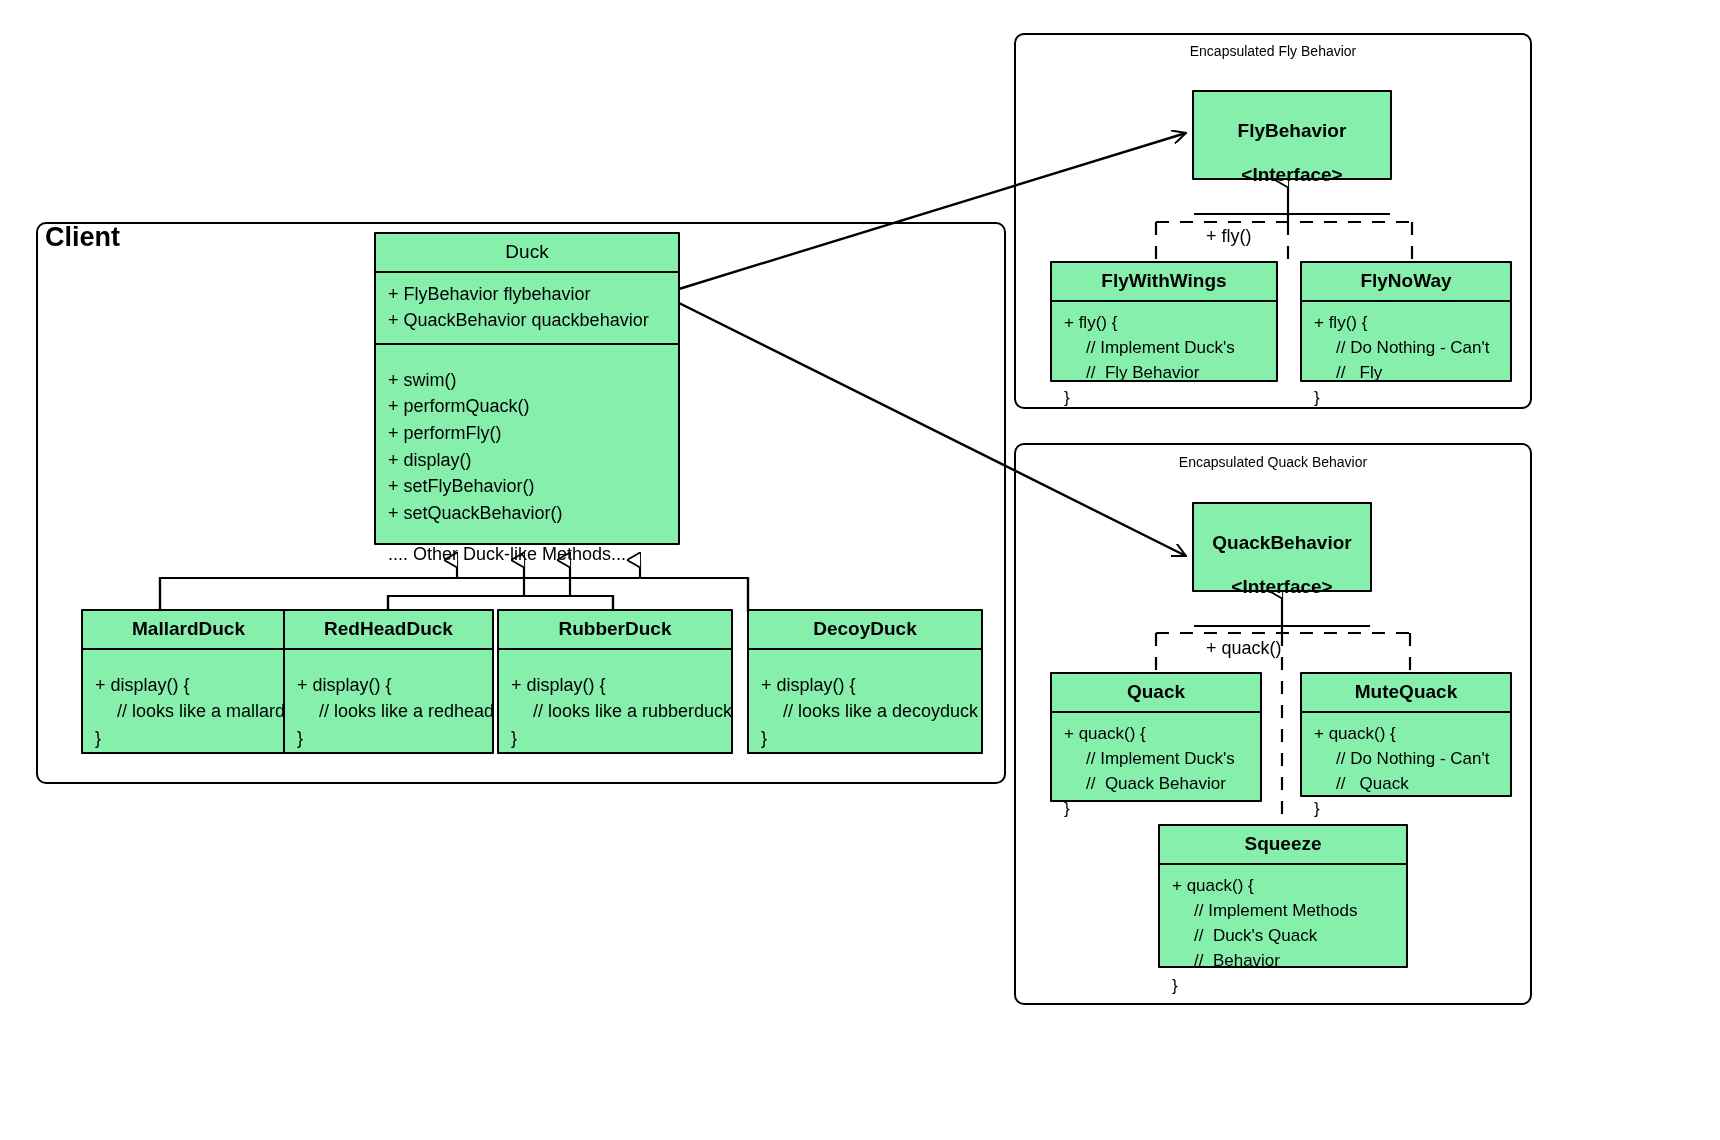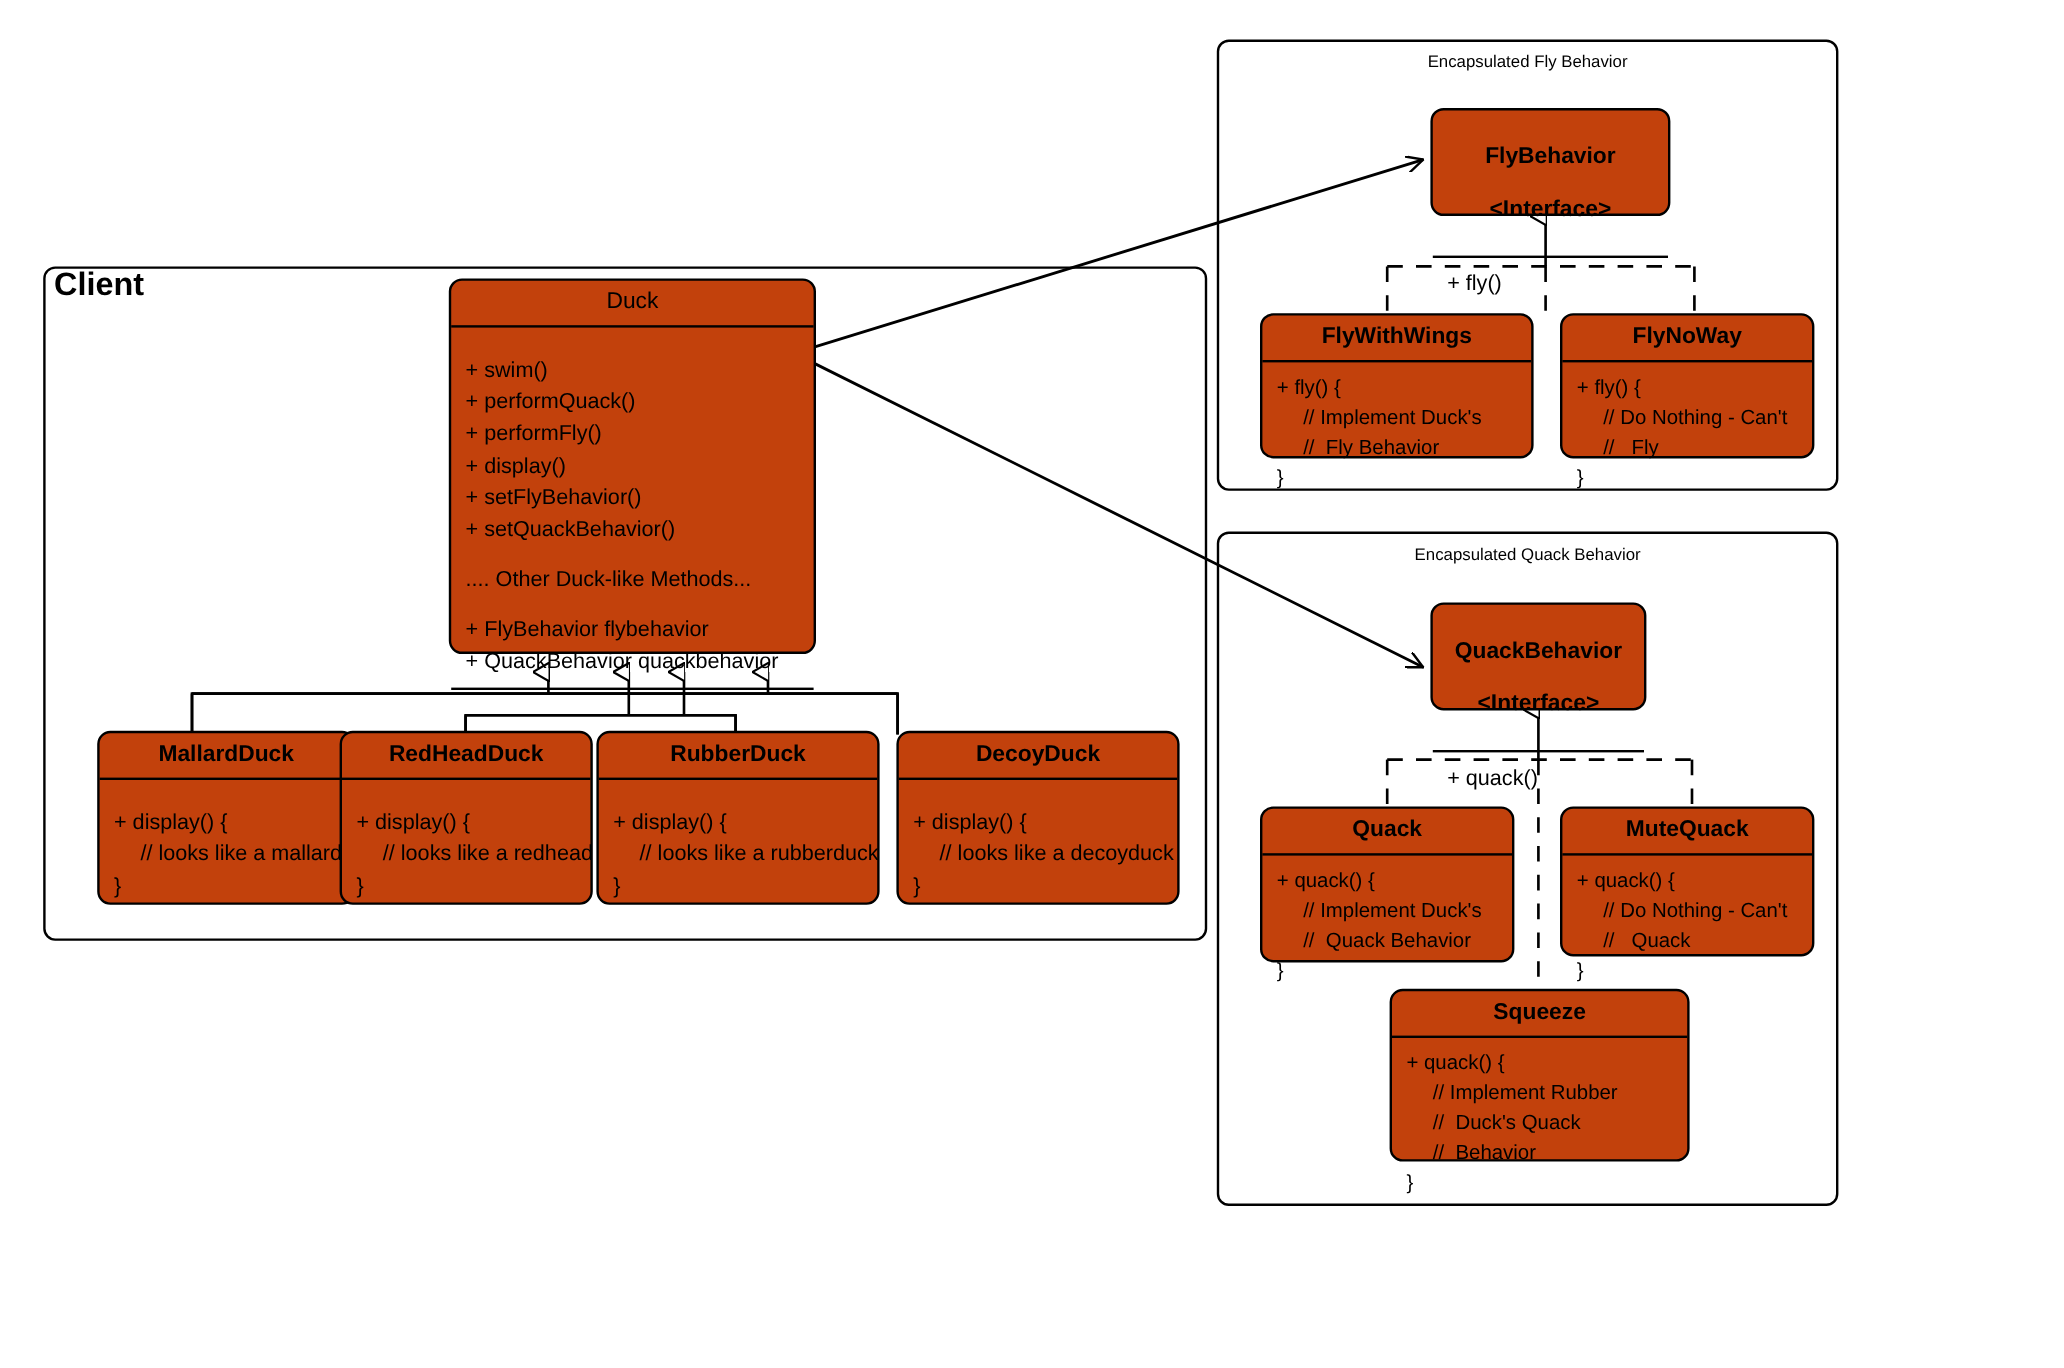--- a/index.html
+++ b/index.html
@@ -16,22 +16,22 @@
     width: 1720px;
     height: 1140px;
     background: #ffffff;
     overflow: hidden;
   }
   
   .umlbox {
     position: absolute;
     box-sizing: border-box;
     border: 2.2px solid #000;
-    border-radius: 11px;
-    background: #c2410c;
+    border-radius: 1px;
+    background: #86efac;
     z-index: 5;
   }
   .umlbox .title {
     text-align: center;
     font-size: 19px;
     line-height: 1.15;
     padding: 7px 4px 8px 4px;
     border-bottom: 2.2px solid #000;
     white-space: pre-line;
   }
@@ -140,35 +140,35 @@
     <g stroke="#000" stroke-width="2.2" fill="none" stroke-dasharray="13 11">
       <path d="M 1156 633 L 1410 633"></path>
       <path d="M 1156 633 L 1156 673"></path>
       <path d="M 1410 633 L 1410 673"></path>
       <path d="M 1282 633 L 1282 824"></path>
     </g>
   </svg>
 
   <div class="umlbox" style="left:374px; top:232px; width:306px; height:313px;">
     <div class="title plain">Duck</div>
+    <div class="compartment divider" style="min-height:54px;">
+      <div class="ln">+ FlyBehavior flybehavior</div>
+      <div class="ln">+ QuackBehavior quackbehavior</div>
+    </div>
     <div class="compartment">
       <div class="spacer-line"></div>
       <div class="ln">+ swim()</div>
       <div class="ln">+ performQuack()</div>
       <div class="ln">+ performFly()</div>
       <div class="ln">+ display()</div>
       <div class="ln">+ setFlyBehavior()</div>
       <div class="ln">+ setQuackBehavior()</div>
       <div class="spacer-line"></div>
       <div class="ln">.... Other Duck-like Methods...</div>
     </div>
-    <div class="compartment divider" style="min-height:54px;">
-      <div class="ln">+ FlyBehavior flybehavior</div>
-      <div class="ln">+ QuackBehavior quackbehavior</div>
-    </div>
   </div>
 
   <div class="umlbox" style="left:53px; top:609px; width:215px; height:145px;margin-left:28px;">
     <div class="title bold">MallardDuck</div>
     <div class="compartment">
       <div class="spacer-line"></div>
       <div class="ln">+ display() {</div>
       <div class="ln indent1">// looks like a mallard</div>
       <div class="ln">}</div>
     </div>
@@ -261,20 +261,20 @@
       <div class="ln indent1">// Do Nothing - Can't</div>
       <div class="ln indent1">//   Quack</div>
       <div class="ln">}</div>
     </div>
   </div>
 
   <div class="umlbox" style="left:1158px; top:824px; width:250px; height:144px;">
     <div class="title bold">Squeeze</div>
     <div class="compartment" style="font-size:17px;">
       <div class="ln">+ quack() {</div>
-      <div class="ln indent1">// Implement Rubber</div>
+      <div class="ln indent1">// Implement Methods</div>
       <div class="ln indent1">//  Duck's Quack</div>
       <div class="ln indent1">//  Behavior</div>
       <div class="ln">}</div>
     </div>
   </div>
 
 </div>
 
 </body></html>

